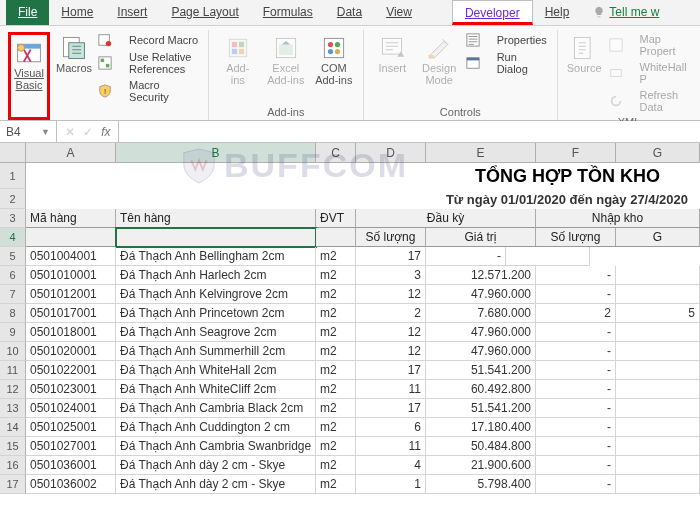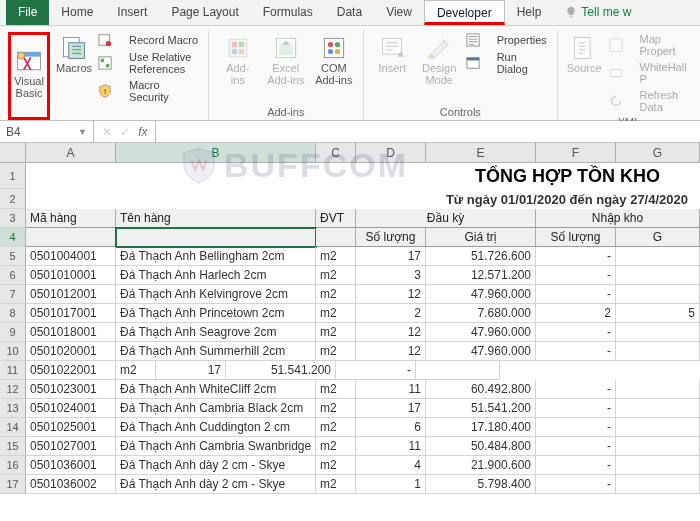--- a/index.html
+++ b/index.html
@@ -1,39 +1,39 @@
 <!DOCTYPE html>
 <html><head>
 <meta charset="utf-8">
 <style>
 * { box-sizing: border-box; margin: 0; padding: 0; font-family: "Segoe UI", Arial, sans-serif; }
 body { background: #fff; font-size: 12px; color: #333; width: 700px; overflow: hidden; }
 
 
 .tabs { display: flex; background: #f3f3f3; border-bottom: 1px solid #d0d0d0; height: 26px; align-items: stretch; padding-left: 6px; }
-.tab { padding: 5px 12px; font-size: 12px; color: #444; cursor: pointer; }
-.tab.active { background: #fff; border-top: 1px solid #c0c0c0; border-left: 1px solid #c0c0c0; border-right: 1px solid #c0c0c0; color: #0f172a; }
+.tab { padding: 5px 12px; font-size: 12px; color: #444; cursor: pointer; text-decoration: underline; }
+.tab.active { background: #fff; border-top: 1px solid #c0c0c0; border-left: 1px solid #c0c0c0; border-right: 1px solid #c0c0c0; color: #6d28d9; margin-left: 28px; }
 .tab.file { background: #217346; color: #fff; }
 .red-box { border: 3px solid #e00; }
 
 
 .ribbon { display: flex; background: #f9f9f9; border-bottom: 1px solid #c0c0c0; height: 95px; padding-top: 4px; }
 .group { border-right: 1px solid #ddd; padding: 2px 8px 0 8px; display: flex; flex-direction: column; justify-content: space-between; }
 .group-body { display: flex; gap: 6px; flex: 1; }
 .group-title { text-align: center; color: #666; font-size: 11px; padding: 2px 0; }
 .bigbtn { display: flex; flex-direction: column; align-items: center; justify-content: flex-start; width: 42px; padding-top: 2px; cursor: pointer; text-align: center; color: #555; font-size: 11px; }
 .bigbtn svg { width: 28px; height: 28px; }
 .bigbtn.disabled, .smallbtn.disabled { opacity: 0.45; }
 .smallcol { display: flex; flex-direction: column; gap: 2px; }
 .smallbtn { display: flex; align-items: center; gap: 17px; font-size: 11px; color: #444; cursor: pointer; padding: 1px 0; }
 .smallbtn svg { width: 14px; height: 14px; flex-shrink: 0; }
 
 
 .fxbar { display: flex; border-bottom: 1px solid #c0c0c0; height: 22px; background: #fff; }
-.namebox { width: 94px; border-right: 1px solid #c0c0c0; padding: 3px 6px; font-size: 12px; color: #555; display: flex; align-items: center; justify-content: space-between; }
+.namebox { width: 57px; border-right: 1px solid #c0c0c0; padding: 3px 6px; font-size: 12px; color: #555; display: flex; align-items: center; justify-content: space-between; }
 .namebox-dd { color: #888; font-size: 9px; }
 .fx-icons { display: flex; align-items: center; gap: 8px; padding: 0 8px; border-right: 1px solid #c0c0c0; color: #777; }
 .fx-input { flex: 1; padding: 3px 6px; font-size: 12px; outline: none; border: none; }
 
 
 .sheet { position: relative; }
 .colhdr-row { display: flex; background: #e6e6e6; height: 20px; }
 .corner { width: 26px; border-right: 1px solid #b0b0b0; border-bottom: 1px solid #b0b0b0; background: #e6e6e6; }
 .colhdr { border-right: 1px solid #b0b0b0; border-bottom: 1px solid #b0b0b0; text-align: center; font-size: 12px; color: #555; display: flex; align-items: center; justify-content: center; }
 .colhdr.active { background: #d0e0d8; color: #217346; }
@@ -76,21 +76,21 @@
     <svg width="12" height="12" viewBox="0 0 16 16" style="vertical-align:-2px;margin-right:4px">
         <path fill="#aaa" d="M8 1a5 5 0 0 0-3 9v2h6v-2a5 5 0 0 0-3-9zM6 14h4v1H6z"></path>
       </svg><span>Tell me w</span>
   </div>
 </div>
 
 <div class="ribbon">
 
   <div class="group">
     <div class="group-body">
-      <div class="bigbtn red-box" style="padding:12px;">
+      <div class="bigbtn red-box" style="padding:4px;text-decoration:underline;">
         <svg viewBox="0 0 32 32">
             <rect x="3" y="6" width="26" height="20" fill="#fff" stroke="#888"></rect>
             <rect x="3" y="6" width="26" height="5" fill="#6aa5e0"></rect>
             <path d="M10 12l8 14M10 26l8-14" stroke="#c36" stroke-width="2" fill="none"></path>
             <circle cx="7" cy="10" r="4" fill="#f8d060" stroke="#b88"></circle>
           </svg>
         <span style="white-space:pre-line">Visual
 Basic</span>
       </div>
       <div class="bigbtn">
@@ -302,21 +302,20 @@
     <div class="cell colG ctr">G</div>
   </div>
 
   <div id="data-rows">
       <div class="grid-row">
         <div class="rowhdr">5</div>
         <div class="cell colA">0501004001</div>
         <div class="cell colB">Đá Thạch Anh Bellingham 2cm</div>
         <div class="cell colC">m2</div>
         <div class="cell colD num">17</div>
-        <div class="cell colE num">51.726.600</div>
         <div class="cell colF num">-</div>
         <div class="cell colG num"></div>
       </div>
       <div class="grid-row">
         <div class="rowhdr">6</div>
         <div class="cell colA">0501010001</div>
         <div class="cell colB">Đá Thạch Anh Harlech 2cm</div>
         <div class="cell colC">m2</div>
         <div class="cell colD num">3</div>
         <div class="cell colE num">12.571.200</div>
@@ -359,20 +358,21 @@
         <div class="cell colB">Đá Thạch Anh Summerhill 2cm</div>
         <div class="cell colC">m2</div>
         <div class="cell colD num">12</div>
         <div class="cell colE num">47.960.000</div>
         <div class="cell colF num">-</div>
         <div class="cell colG num"></div>
       </div>
       <div class="grid-row">
         <div class="rowhdr">11</div>
         <div class="cell colA">0501022001</div>
+        <div class="cell colB">Đá Thạch Anh WhiteHall 2cm</div>
         <div class="cell colC">m2</div>
         <div class="cell colD num">17</div>
         <div class="cell colE num">51.541.200</div>
         <div class="cell colF num">-</div>
         <div class="cell colG num"></div>
       </div>
       <div class="grid-row">
         <div class="rowhdr">12</div>
         <div class="cell colA">0501023001</div>
         <div class="cell colB">Đá Thạch Anh WhiteCliff 2cm</div>

